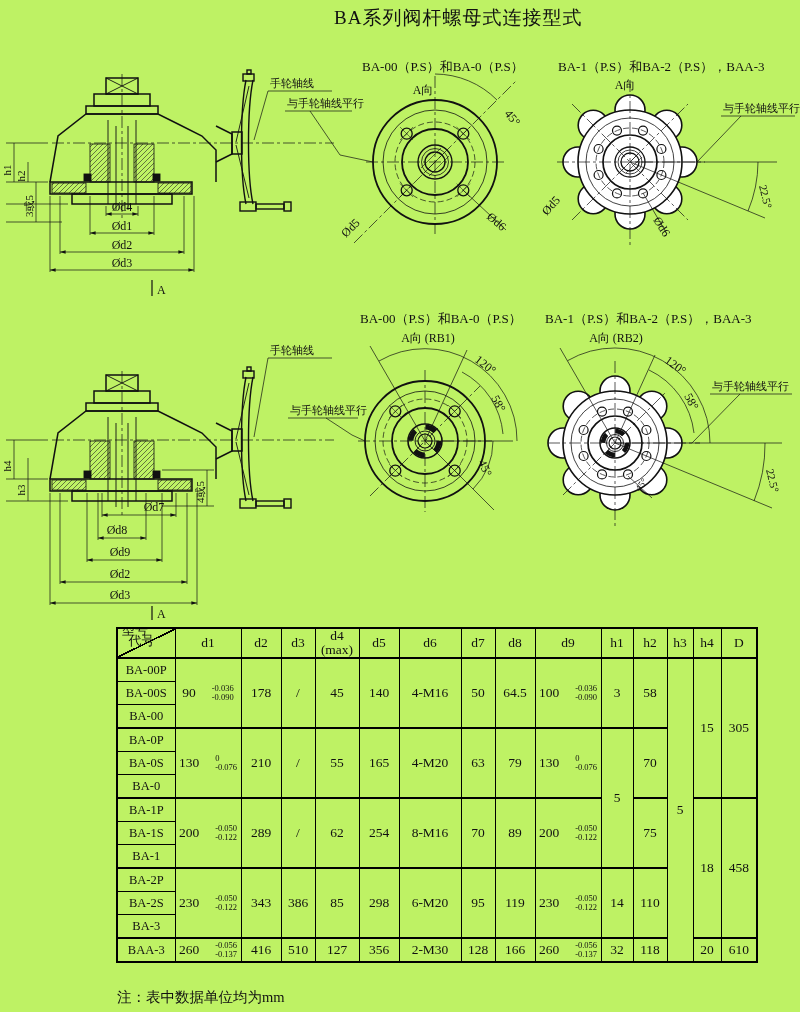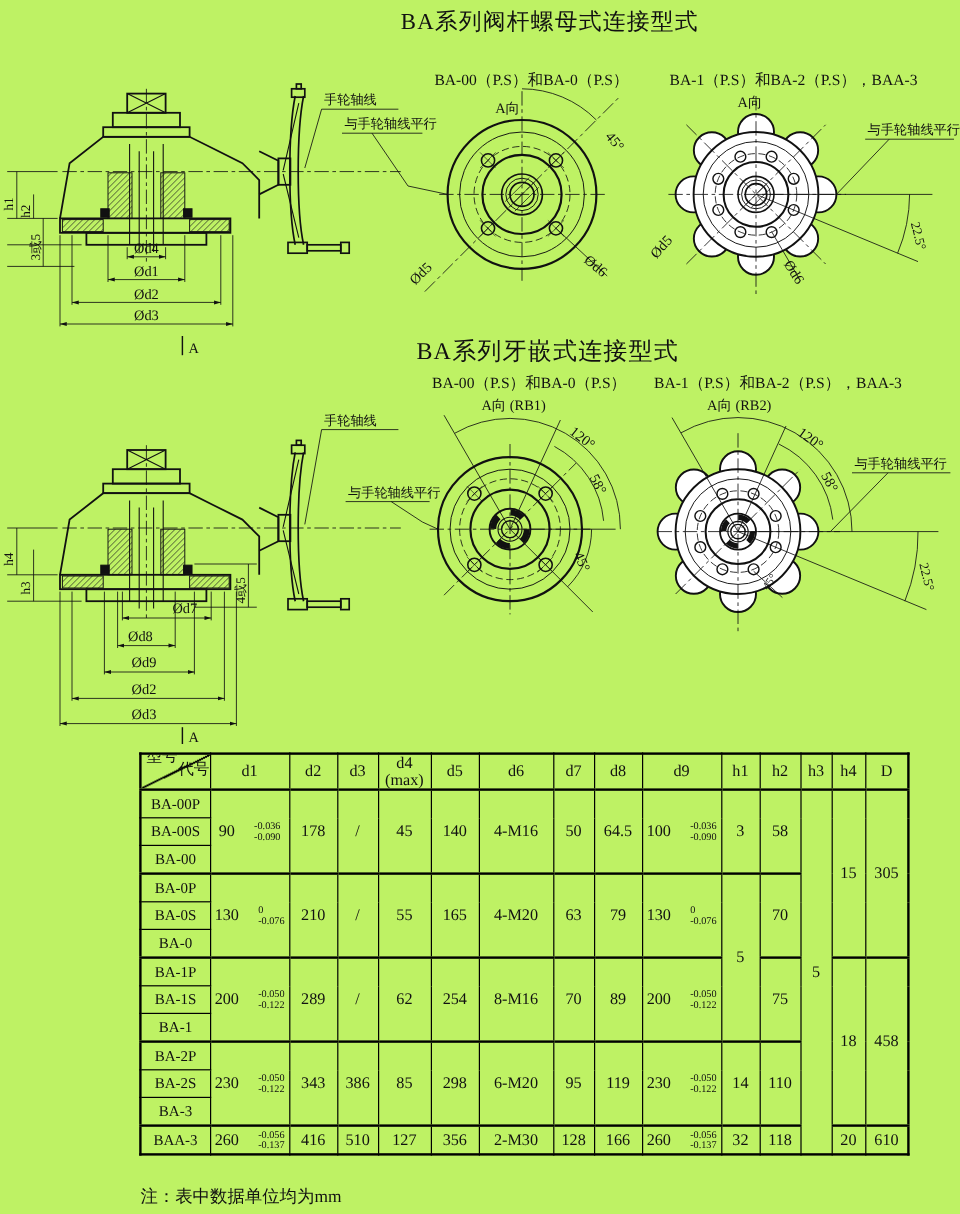--- a/index.html
+++ b/index.html
@@ -22,36 +22,35 @@
     font-size:13.5px;text-align:center;}
   table.dim td{border:1px solid #000;padding:0;height:22px;line-height:1.05;
     overflow:hidden;}
   table.dim tr.gb td{border-top:2px solid #000;}
   table.dim{border:2px solid #000;}
   td.hdr{height:62px;font-size:13.5px;}
   td.model{font-size:12.5px;margin-left:28px;}
   .corner{position:relative;background:
     linear-gradient(to bottom right,transparent calc(50% - 0.8px),
     #000 calc(50% - 0.8px),#000 calc(50% + 0.8px),transparent calc(50% + 0.8px));}
-  .corner .ct{position:absolute;top:5px;right:0;font-size:13px;}
+  .corner .ct{position:absolute;top:5px;right:20px;font-size:13px;}
   .corner .cb{position:absolute;bottom:21px;left:4px;font-size:13px;}
   .tol{display:inline-block;vertical-align:-3px;margin-left:16px;text-align:left;}
   .tol i{display:block;font-style:normal;font-size:8.5px;line-height:9px;}
 </style>
 </head>
 <body>
 
 <div id="page">
 
   <div class="abs title1" style="left:334px;top:5px;">BA系列阀杆螺母式连接型式</div>
 
   <div class="abs subtt" style="left:362px;top:58px;">BA-00（P.S）和BA-0（P.S）</div>
   <div class="abs subtt" style="left:558px;top:58px;">BA-1（P.S）和BA-2（P.S），BAA-3</div>
 
-  <div class="abs title2" style="left:347px;top:279px;">BA系列牙嵌式连接型式</div>
 
   <div class="abs subtt" style="left:360px;top:310px;">BA-00（P.S）和BA-0（P.S）</div>
   <div class="abs subtt" style="left:545px;top:310px;">BA-1（P.S）和BA-2（P.S），BAA-3</div>
 
   <svg class="abs" style="left:2px;top:70px;" width="335" height="237" viewBox="0 0 335 237">
     <defs>
       <pattern id="p1" width="5" height="5" patternUnits="userSpaceOnUse">
         <path d="M0,5 L5,0" stroke="#222" stroke-width="0.6"></path>
       </pattern>
       <marker id="m1" markerWidth="10" markerHeight="8" refX="8" refY="3" orient="auto-start-reverse">

